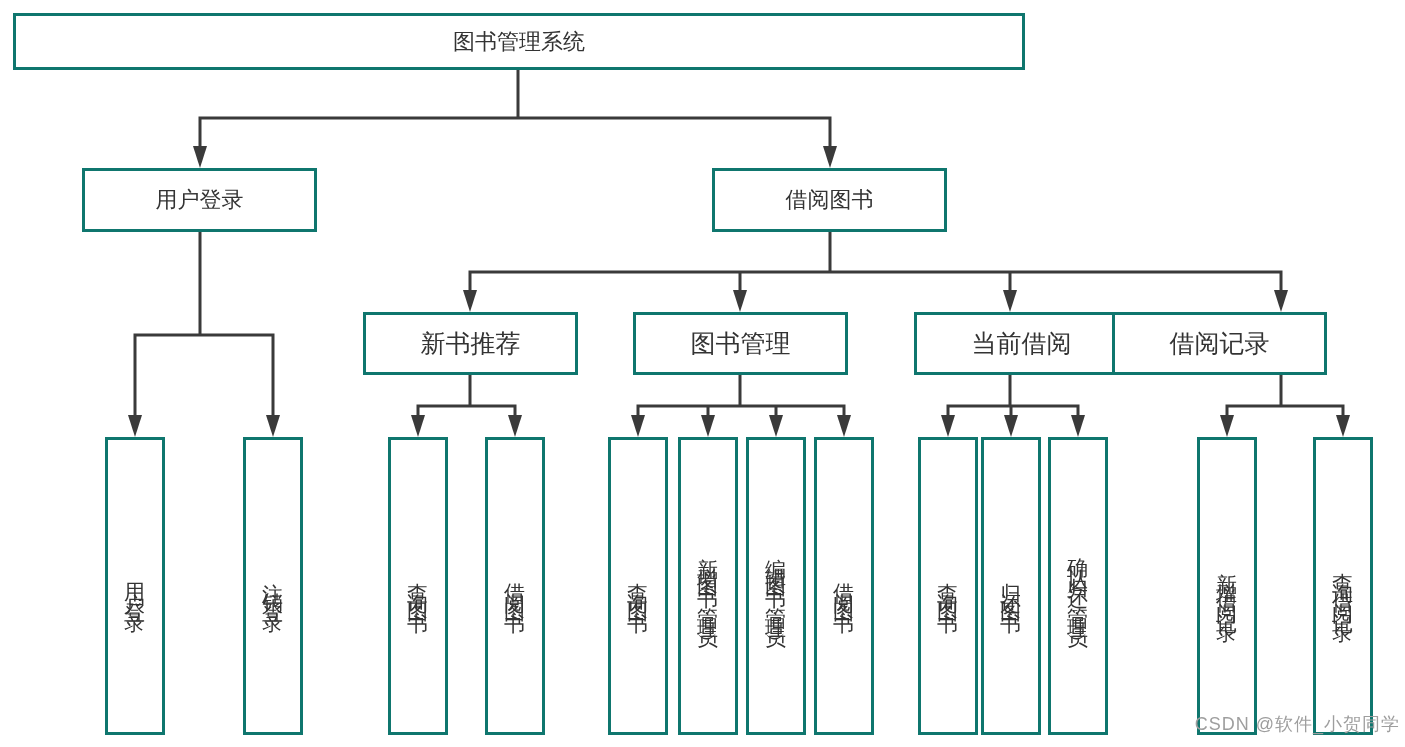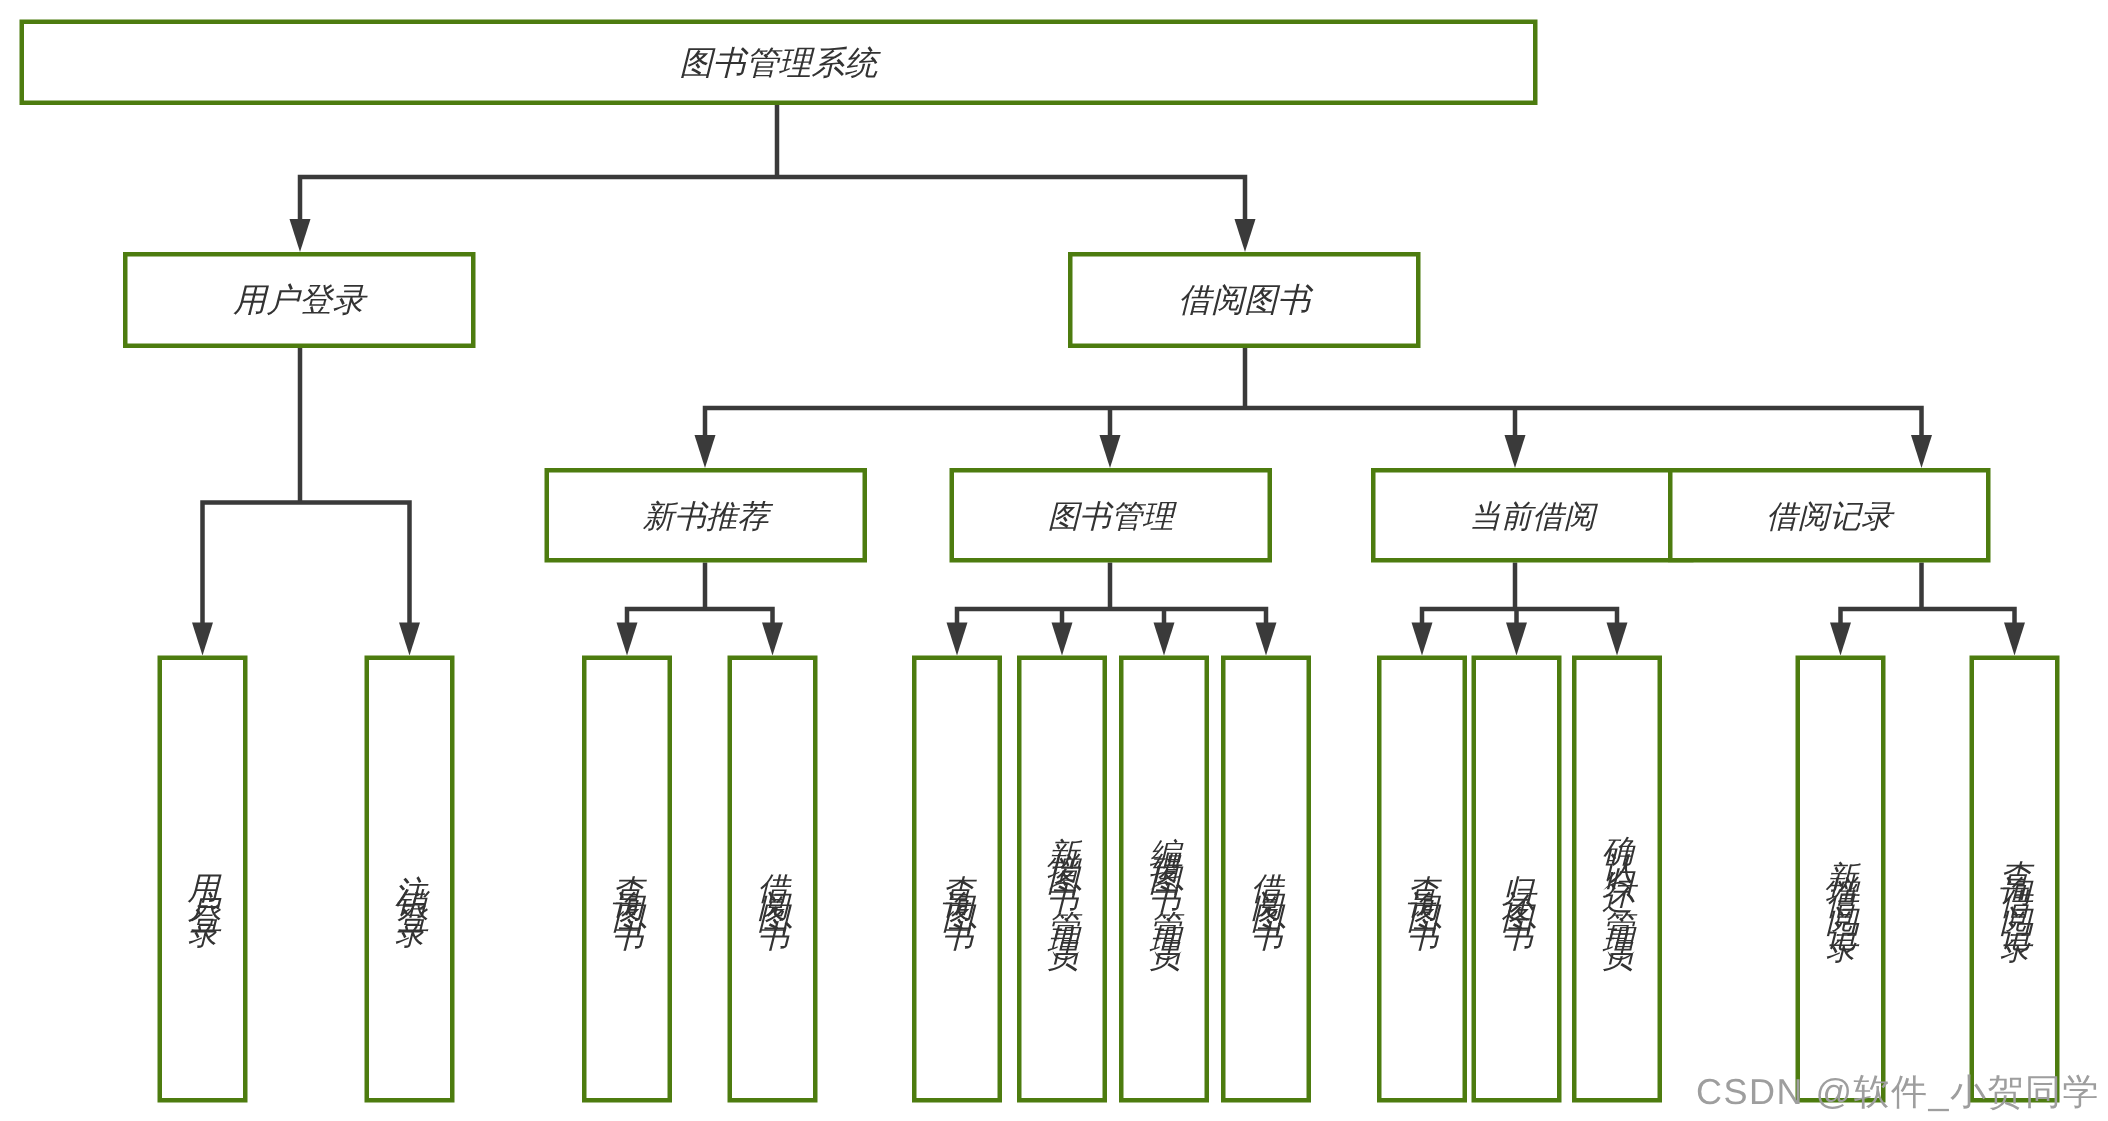--- a/index.html
+++ b/index.html
@@ -2,33 +2,33 @@
 <html><head>
 <meta charset="utf-8">
 <style>
   html,body { margin:0; padding:0; background:#fff; }
   .canvas {
     position:relative; width:1405px; height:747px; background:#ffffff;
     font-family:"Liberation Sans","DejaVu Sans",sans-serif; overflow:hidden;
   }
   svg.connectors { position:absolute; left:0; top:0; width:1405px; height:747px; }
   .node {
-    position:absolute; box-sizing:border-box; border:3px solid #4d7c0f; background:#ffffff;
-    display:flex; align-items:center; justify-content:center; color:#333333;font-style:italic;
+    position:absolute; box-sizing:border-box; border:3px solid #0f766e; background:#ffffff;
+    display:flex; align-items:center; justify-content:center; color:#333333;
   }
   .root { left:13px;  top:13px;  width:1012px; height:57px; font-size:22px; }
   .lv2  {             top:168px; width:235px;  height:64px; font-size:22px; }
-  .lv3  {             top:312px; width:215px;  height:63px; font-size:21px; }
+  .lv3  {             top:312px; width:215px;  height:63px; font-size:25px; }
   .leaf {             top:437px; width:60px;   height:298px; font-size:21px; }
   .leaf .vtext {
     writing-mode:vertical-rl; text-orientation:mixed;
     letter-spacing:10px; line-height:1; white-space:nowrap;
   }
   .watermark {
-    position:absolute; top:712px; right:5px; font-size:24px;
+    position:absolute; top:712px; right:5px; font-size:18px;
     color:#9e9e9e; letter-spacing:1px;
   }
 </style>
 </head>
 <body>
 
 <div class="canvas">
 
   <svg class="connectors" viewBox="0 0 1405 747" xmlns="http://www.w3.org/2000/svg">
     <g stroke="#3a3a3a" stroke-width="3" fill="none" stroke-linecap="square">

